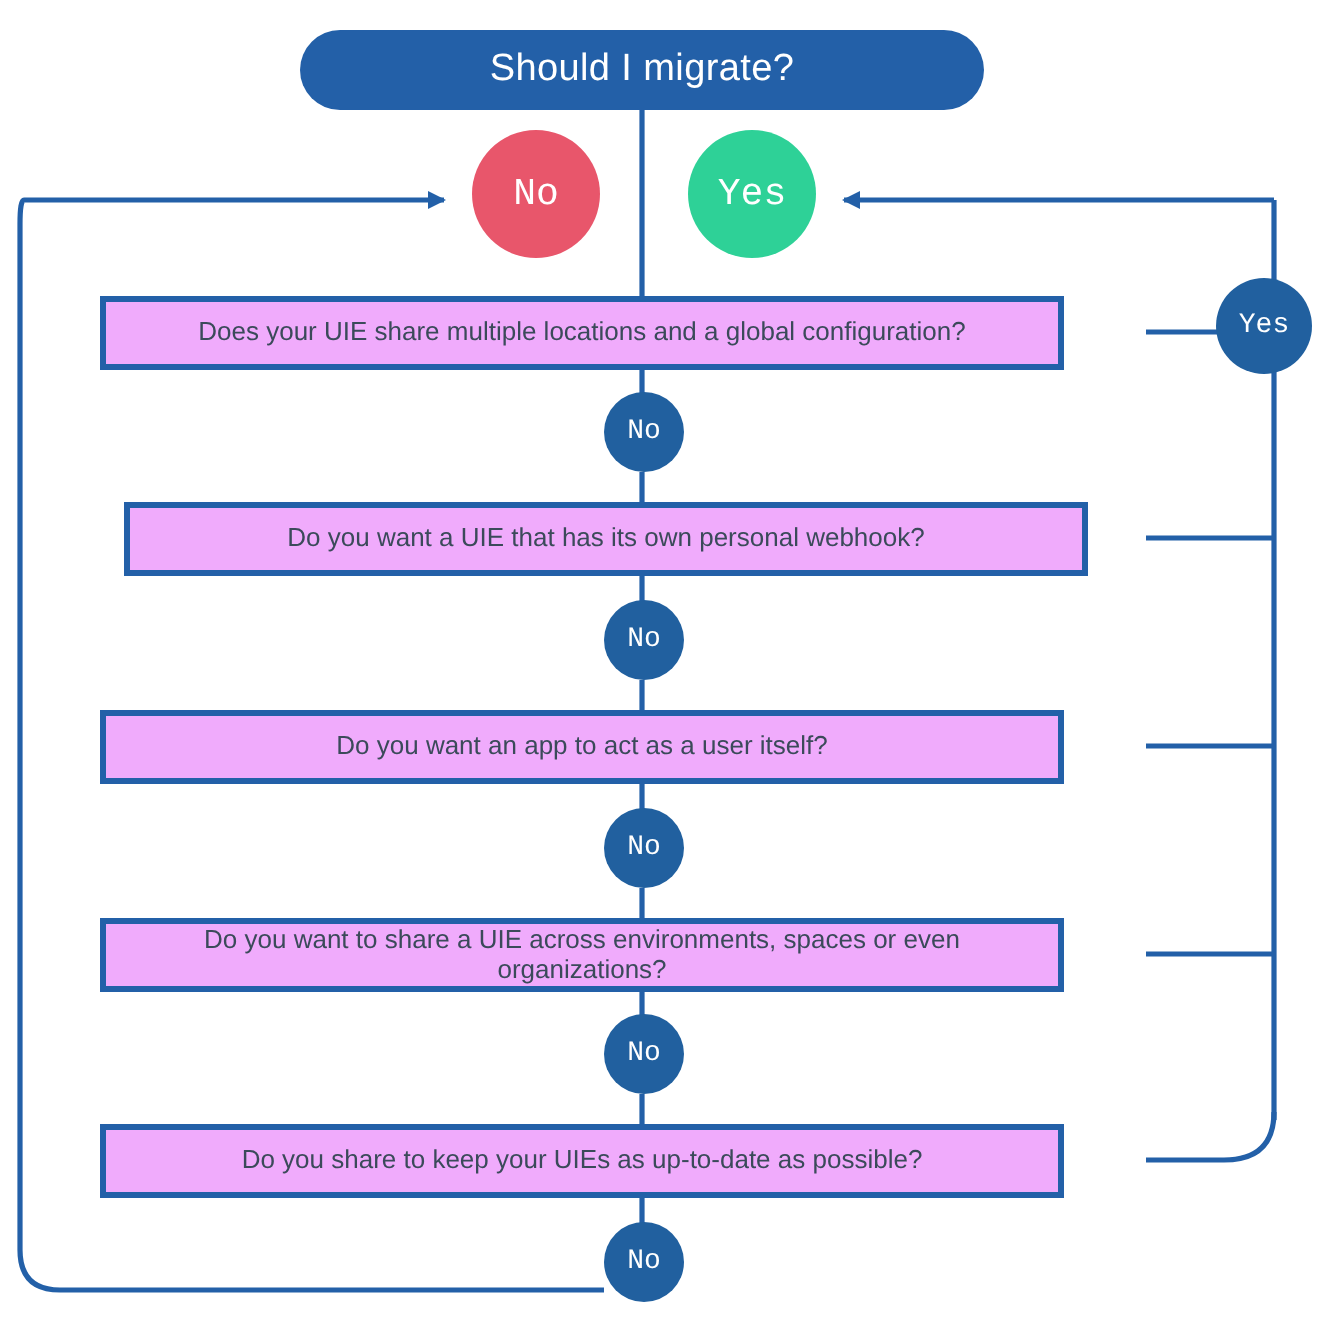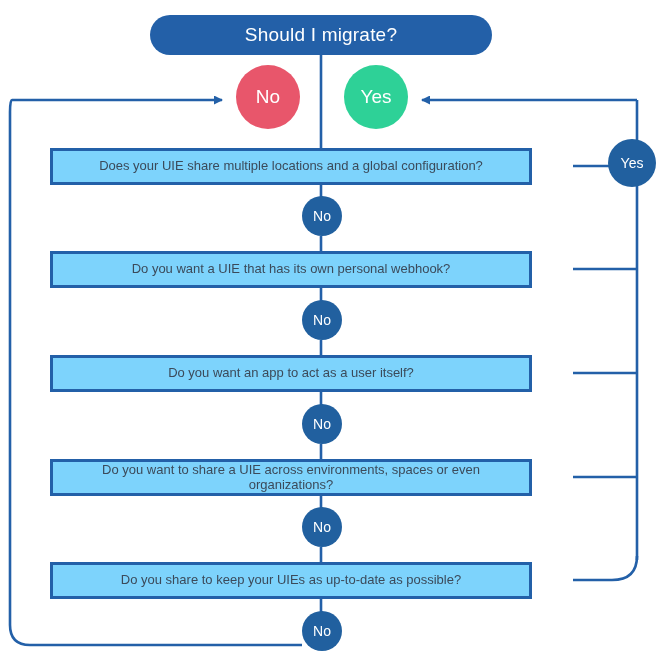--- a/index.html
+++ b/index.html
@@ -48,20 +48,21 @@
 
   
   .circle {
     position: absolute;
     border-radius: 50%;
     display: flex;
     align-items: center;
     justify-content: center;
     color: #ffffff;
     box-sizing: border-box;
+    font-family: Liberation Mono, monospace;
   }
   .circle-no-red {
     left: 236px;
     top: 65px;
     width: 64px;
     height: 64px;
     background: #E8566B;
     font-size: 19px;
   }
   .circle-yes-green {
@@ -88,21 +89,21 @@
     font-size: 14px;
   }
 
   
   .qbox {
     position: absolute;
     left: 50px;
     width: 482px;
     height: 37px;
     border: 3px solid #2360A8;
-    background: #7dd3fc;
+    background: #f0abfc;
     box-sizing: border-box;
     display: flex;
     align-items: center;
     justify-content: center;
     color: #3B4A5A;
     font-size: 13px;
     padding: 0 12px;
   }
   .qbox-text {
     text-align: center;
@@ -161,21 +162,21 @@
   <div class="circle circle-no-red">No</div>
 
   <div class="circle circle-yes-green">Yes</div>
 
   <div class="circle circle-yes-right">Yes</div>
 
   <div class="qbox" style="top:148px;">
     <span class="qbox-text">Does your UIE share multiple locations and a global configuration?</span>
   </div>
 
-  <div class="qbox" style="top:251px;">
+  <div class="qbox" style="top:251px;margin-left:12px;">
     <span class="qbox-text">Do you want a UIE that has its own personal webhook?</span>
   </div>
 
   <div class="qbox" style="top:459px;">
     <span class="qbox-text">Do you want to share a UIE across environments, spaces or even organizations?</span>
   </div>
 
   <div class="qbox" style="top:355px;">
     <span class="qbox-text">Do you want an app to act as a user itself?</span>
   </div>

